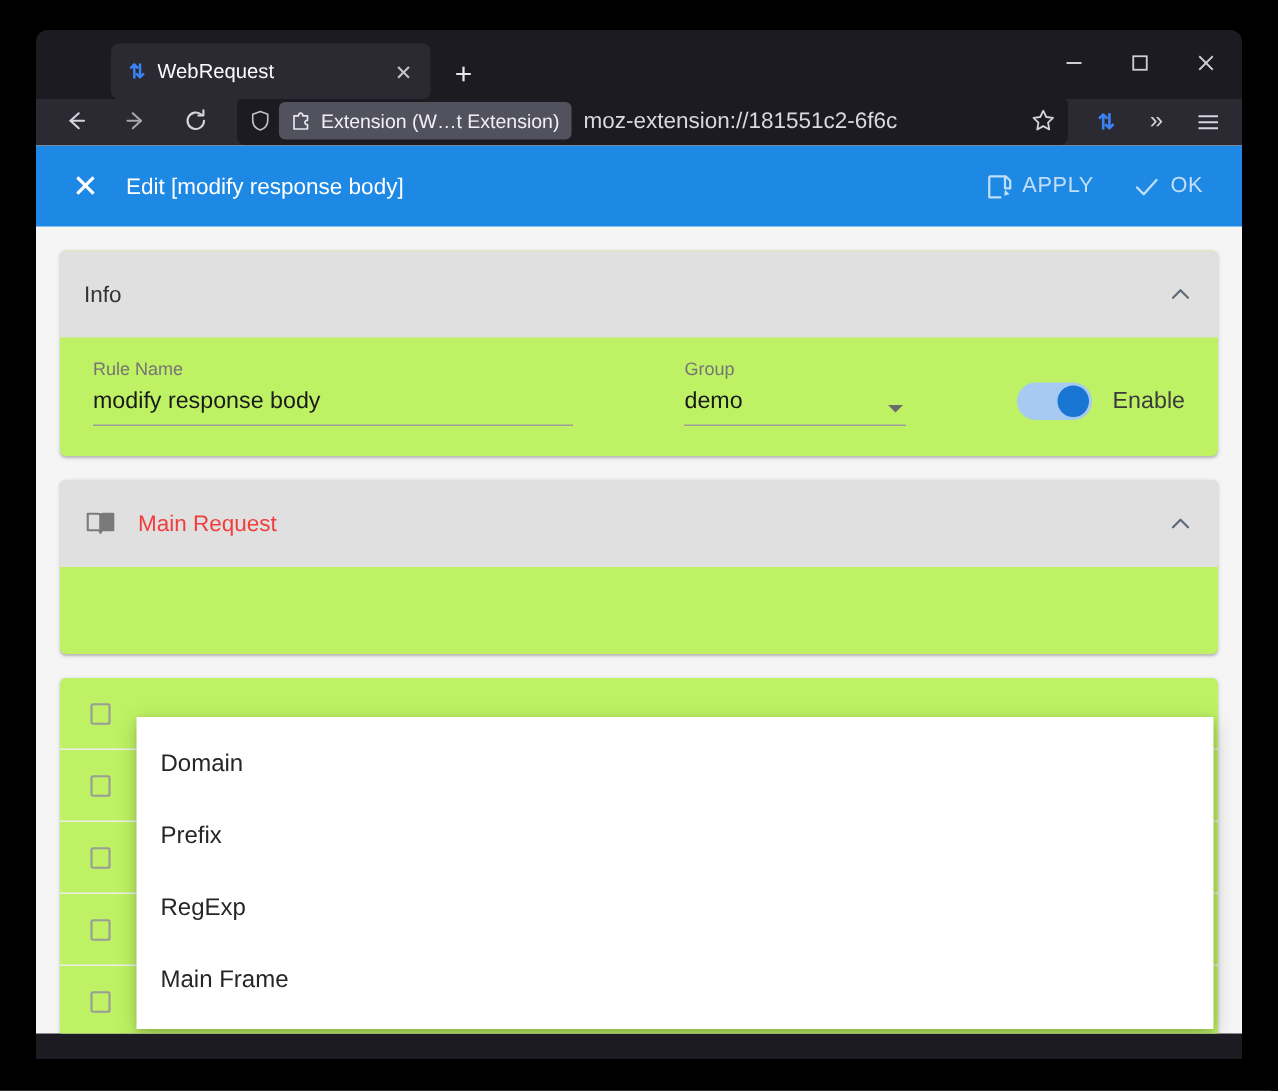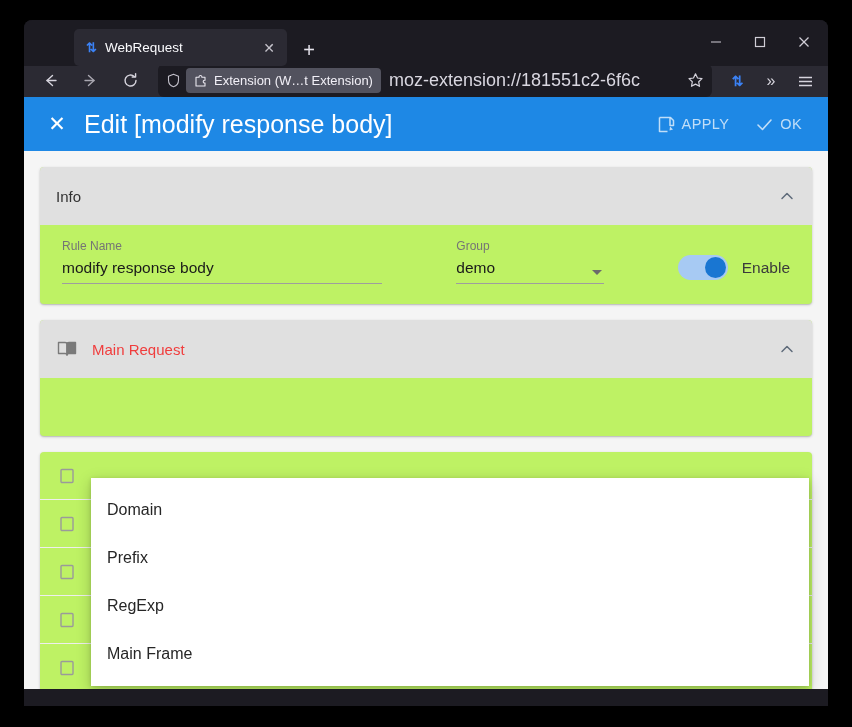--- a/index.html
+++ b/index.html
@@ -132,21 +132,21 @@
     flex: none;
   }
   .ext-chip .puzzle { color: #e9e7ef; margin-right: 6px; display: flex; }
   .ext-chip-label {
     font-size: 13px;
     color: #f2f0f7;
     white-space: nowrap;
   }
   .url-text {
     flex: 1;
-    font-size: 18px;
+    font-size: 15px;
     color: #d9d7e0;
     white-space: nowrap;
     overflow: hidden;
   }
   .star-icon { color: #d4d2db; margin: 0 4px 0 6px; display: flex; }
   .tb-right { display: flex; align-items: center; }
   .tb-icon {
     width: 32px; height: 32px;
     display: flex; align-items: center; justify-content: center;
     color: #d6d4dd;
@@ -173,21 +173,21 @@
   }
   .appbar-close {
     width: 34px; height: 34px;
     display: flex; align-items: center; justify-content: center;
     font-size: 21px;
     font-weight: 300;
     color: #ffffff;
     margin-right: 10px;
   }
   .appbar-title {
-    font-size: 25px;
+    font-size: 15px;
     color: #ffffff;
     flex: 1;
   }
   .appbar-action {
     display: flex;
     align-items: center;
     height: 34px;
     padding: 0 10px;
     margin-left: 6px;
     color: rgba(255,255,255,0.72);

